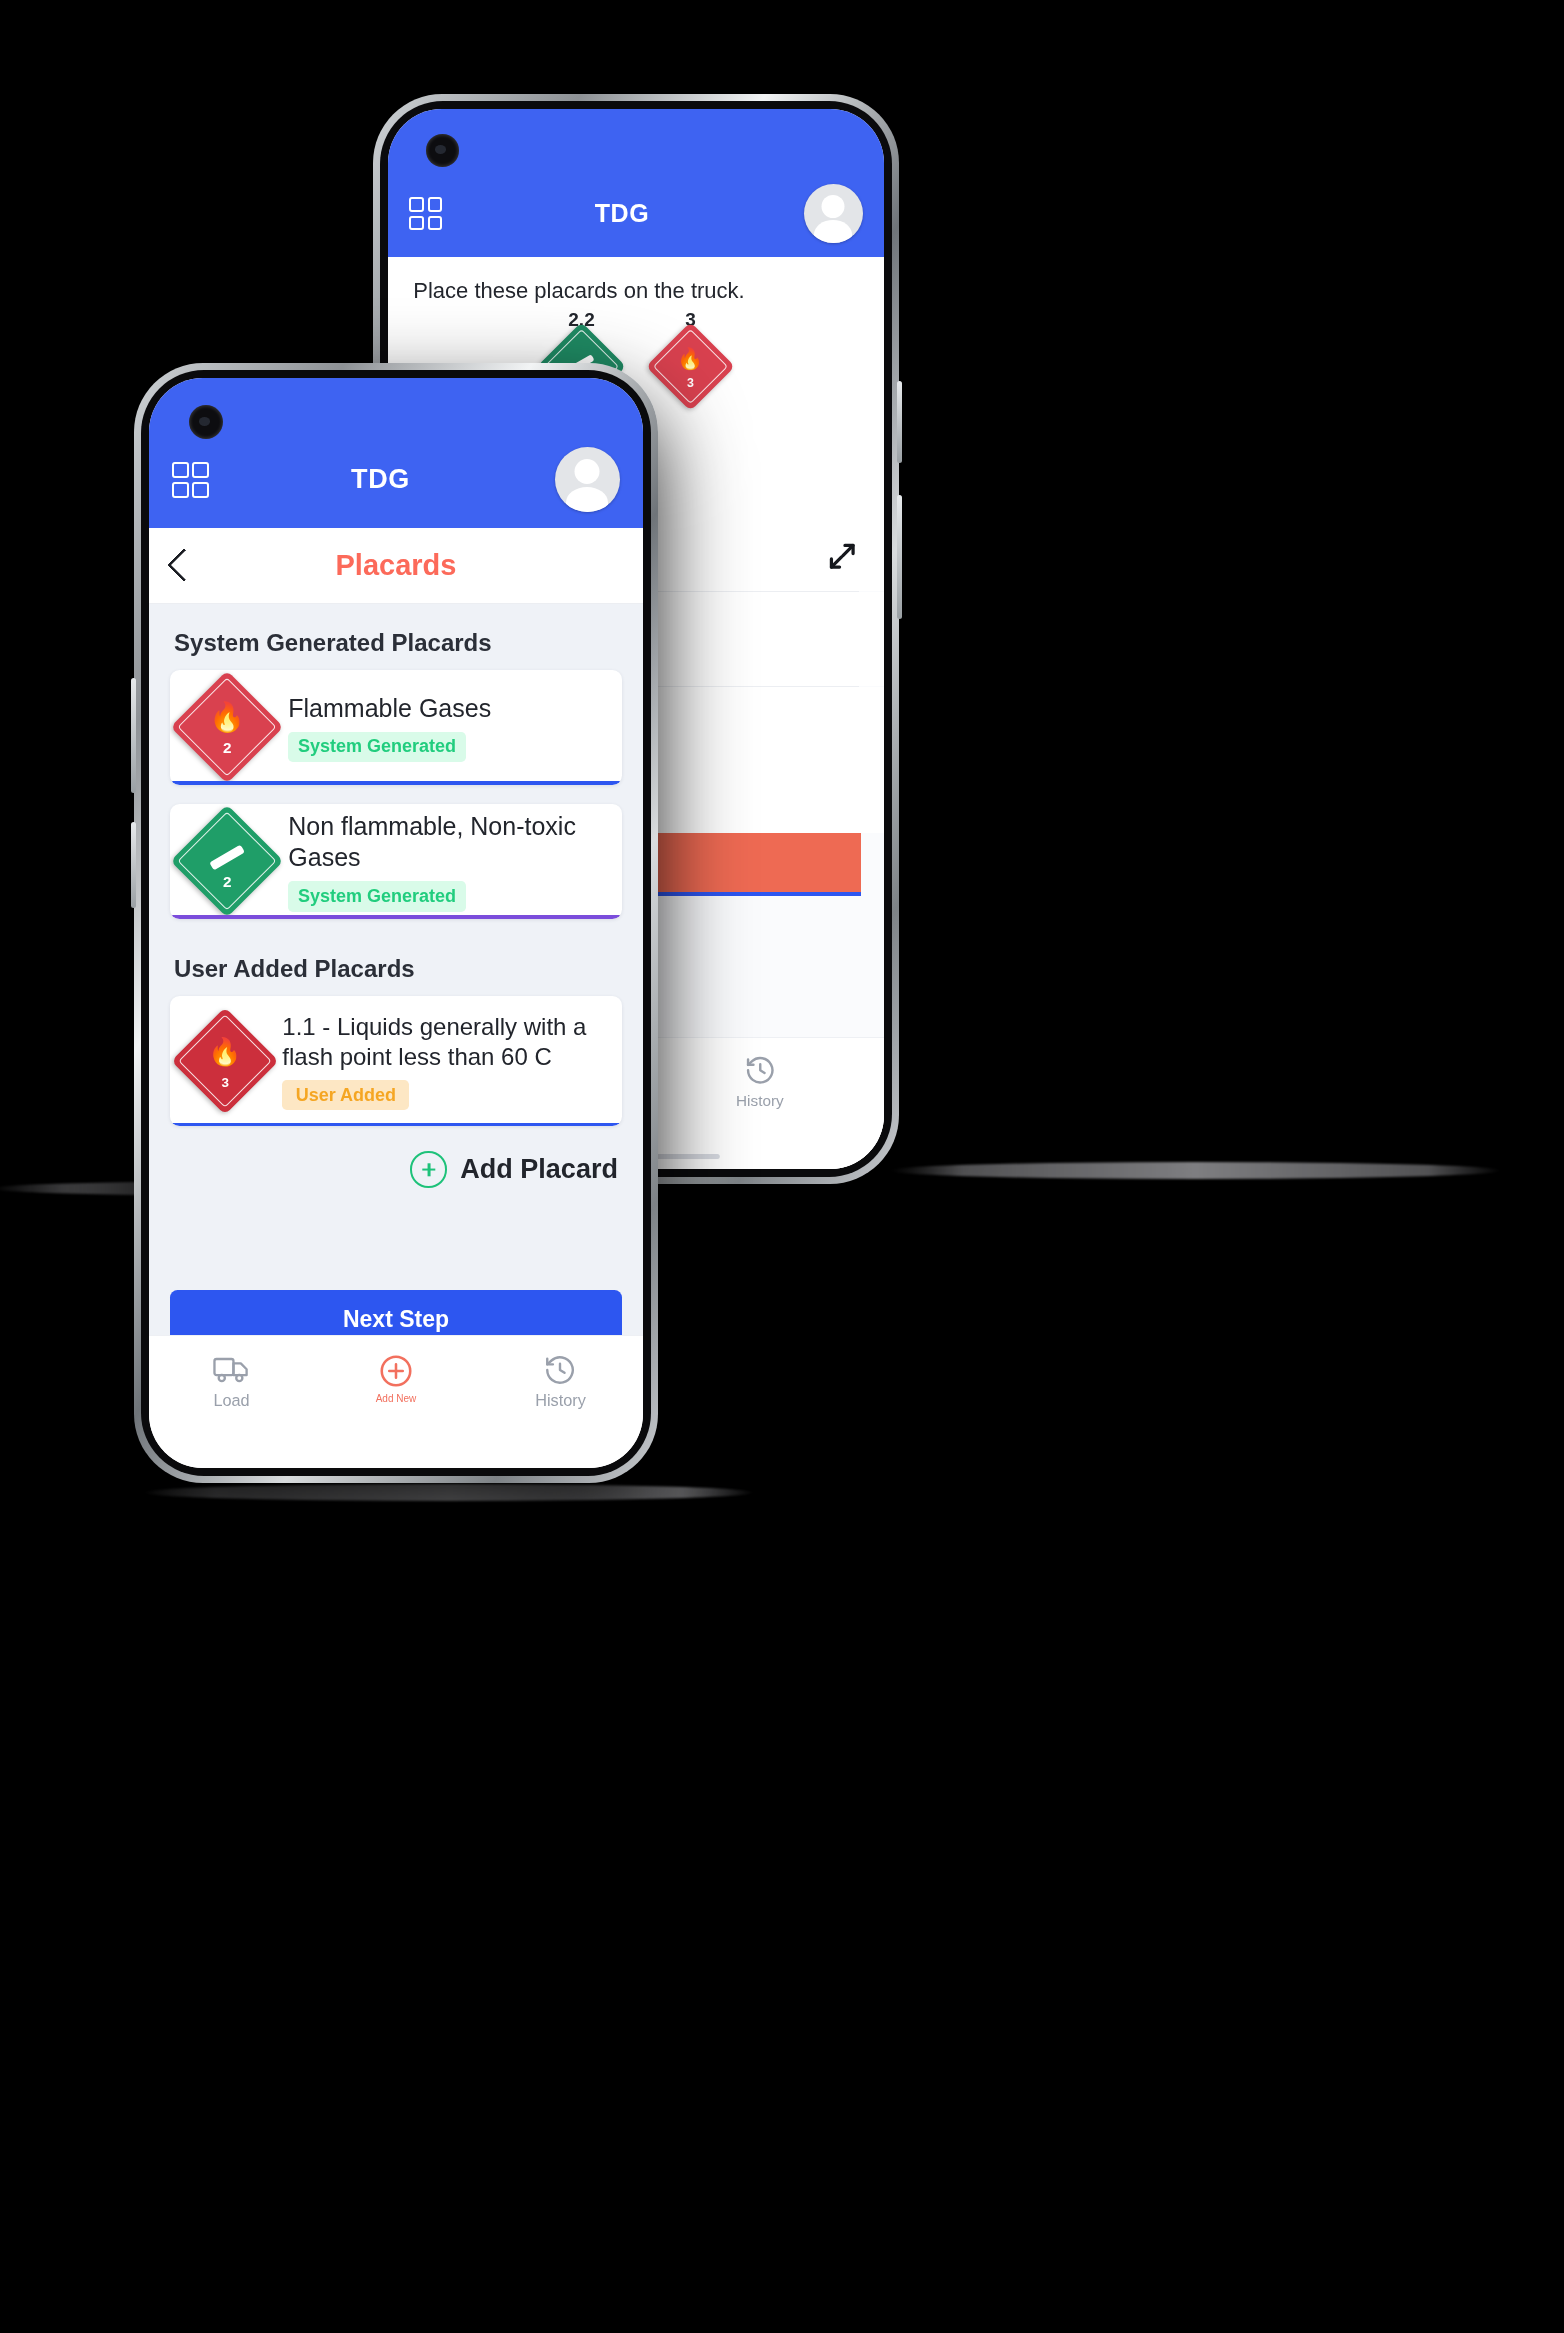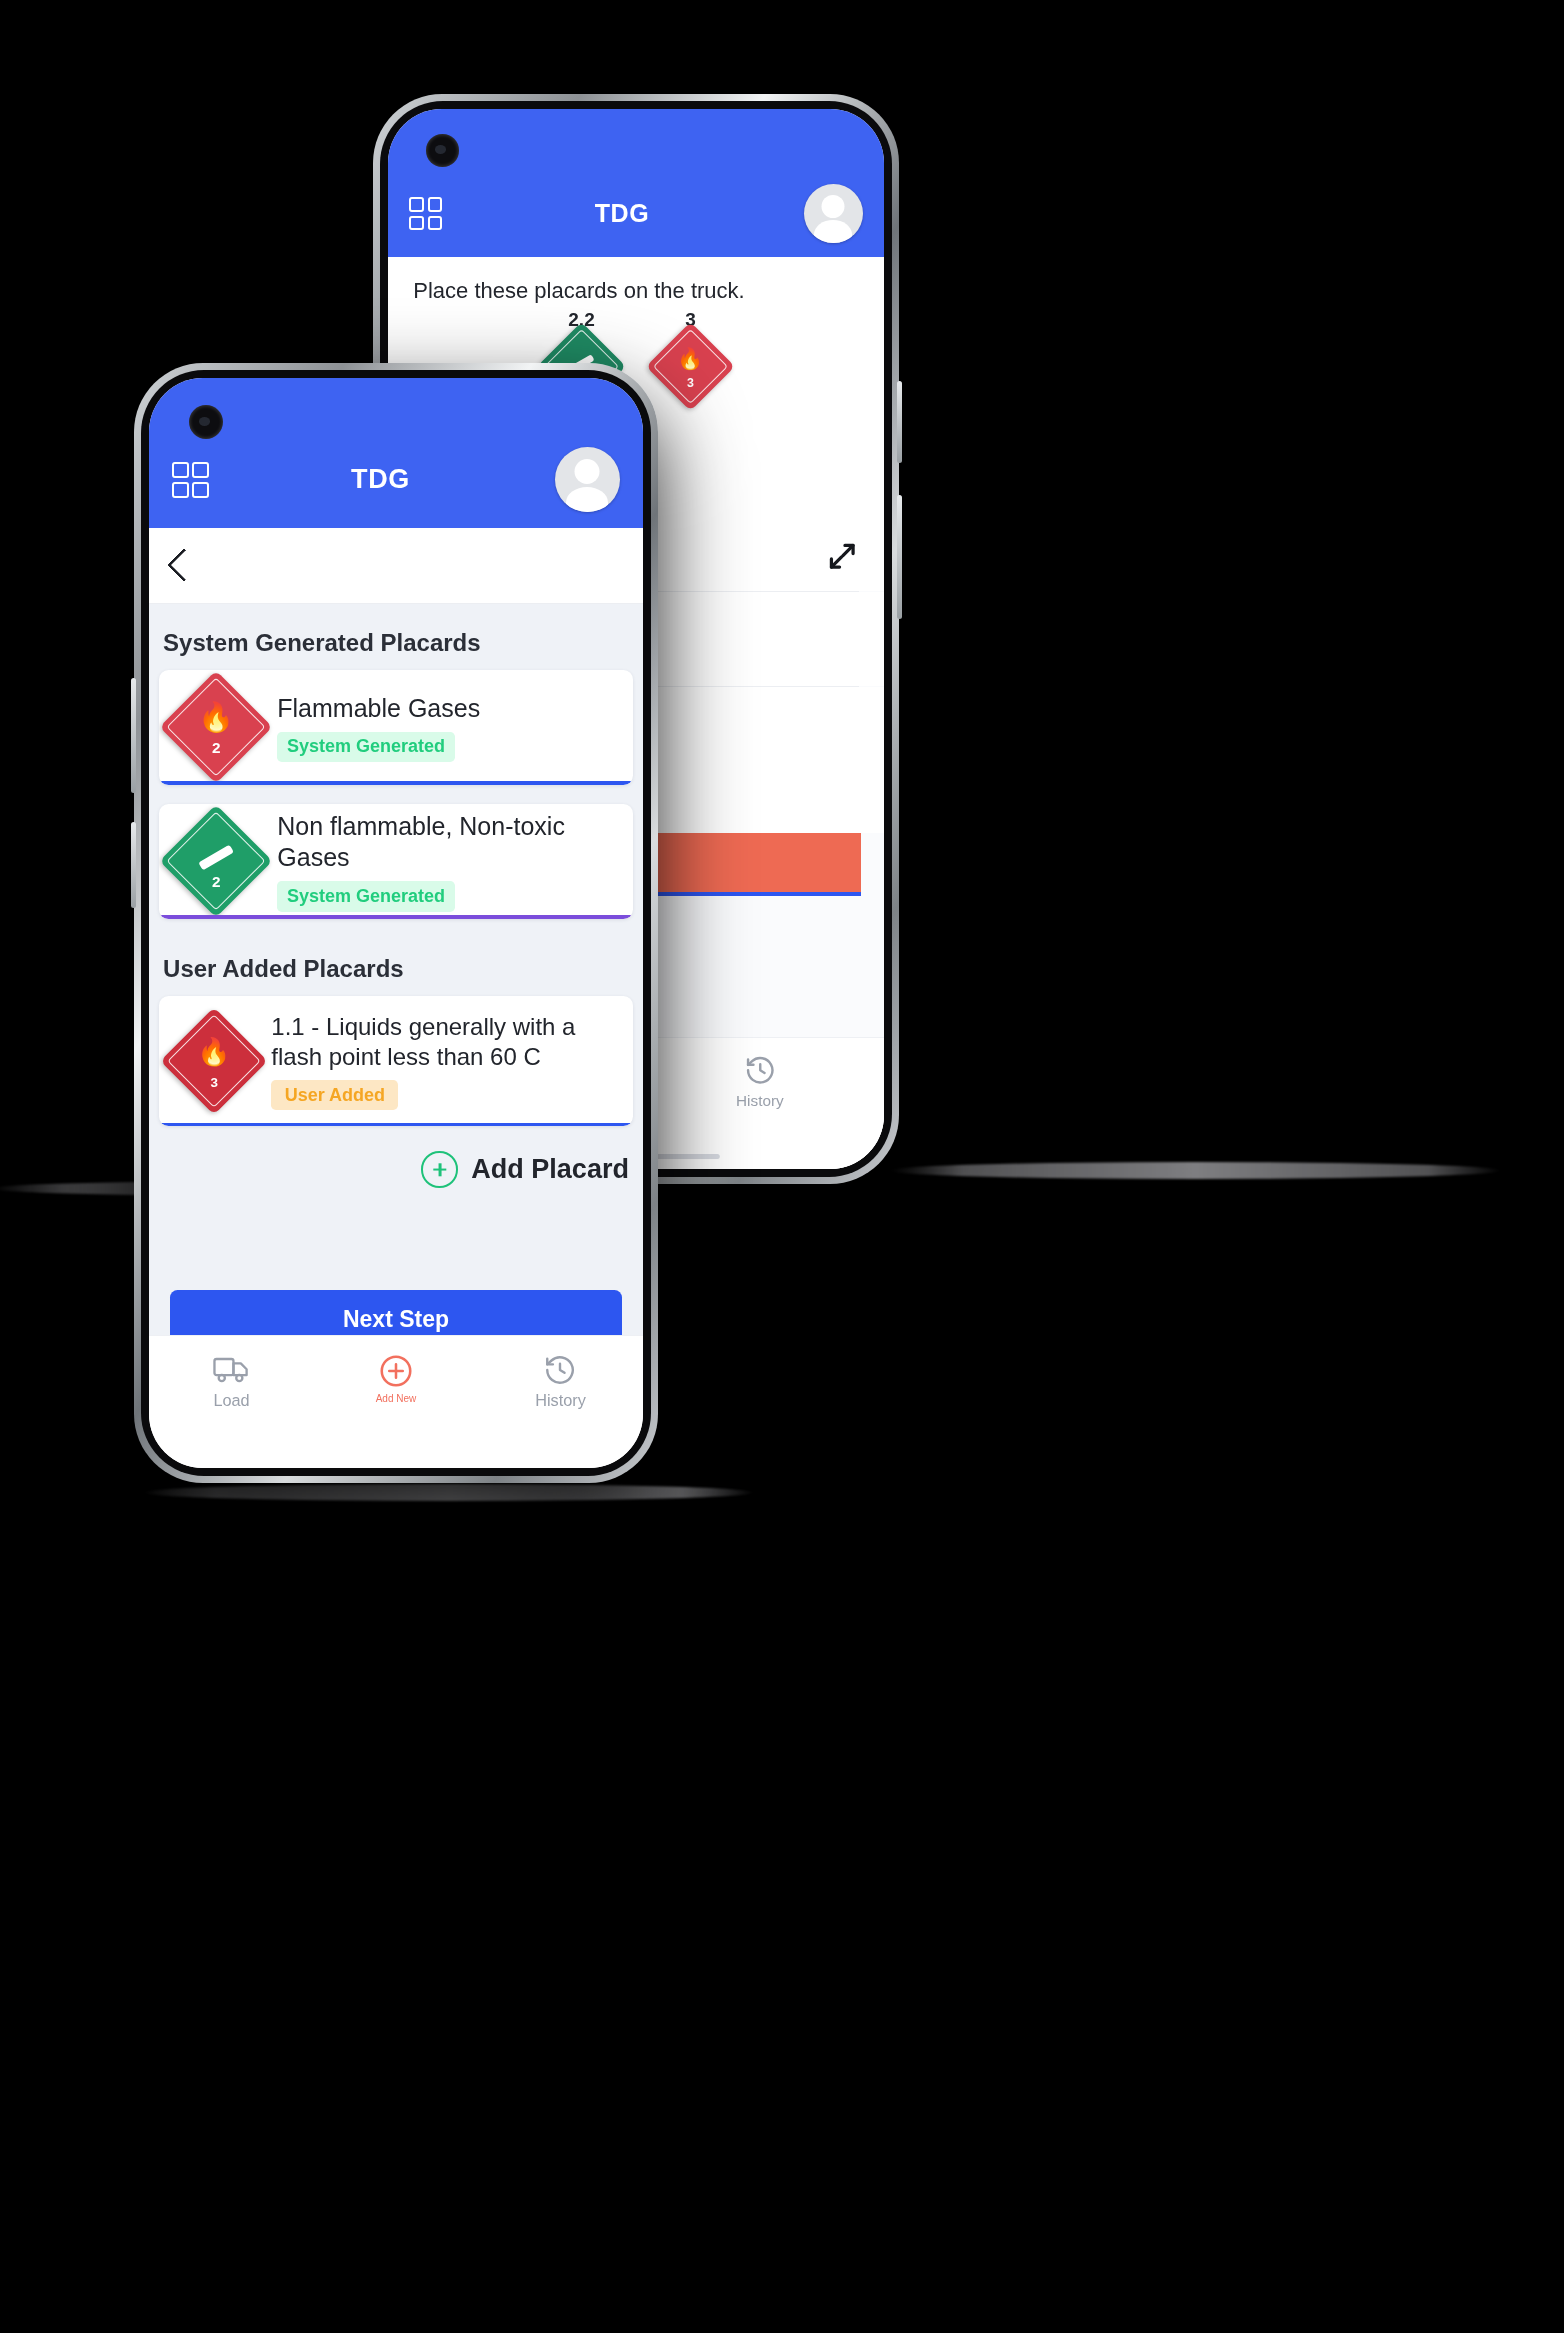--- a/index.html
+++ b/index.html
@@ -292,23 +292,24 @@
           <div class="app-title" style="font-size:27px;">TDG</div>
           <div class="avatar" style="width:65px;height:65px;">
             <div class="head" style="top:11.5px;width:25px;height:25px;"></div>
             <div class="body" style="top:40px;width:42px;height:31px;"></div>
           </div>
         </div>
       </div>
 
       <div class="subheader" style="height:75px;padding:0 23px;">
         <div class="back-chevron"></div>
-      </div>
-
-      <div class="body-scroll" style="height:686px;padding:25px 10px 0;box-sizing:border-box;overflow:hidden;">
+        <div class="page-title" style="font-size:29px;">Placards</div>
+      </div>
+
+      <div class="body-scroll" style="height:686px;padding:25px 21px 0;box-sizing:border-box;overflow:hidden;">
 
         <div class="section-label" style="font-size:24px;margin:0 0 13.4px 3.8px;">System Generated Placards</div>
 
         <div class="card" style="height:115px;padding:0 17px;margin-bottom:19px;">
           <div class="placard" style="width:80px;height:80px;">
             <div class="dia" style="background:#d9414f;"></div>
             <div class="glyph" style="font-size:29px;">🔥</div>
             <div class="num" style="font-size:15.3px;">2</div>
           </div>
           <div class="card-text" style="margin-left:21px;">

